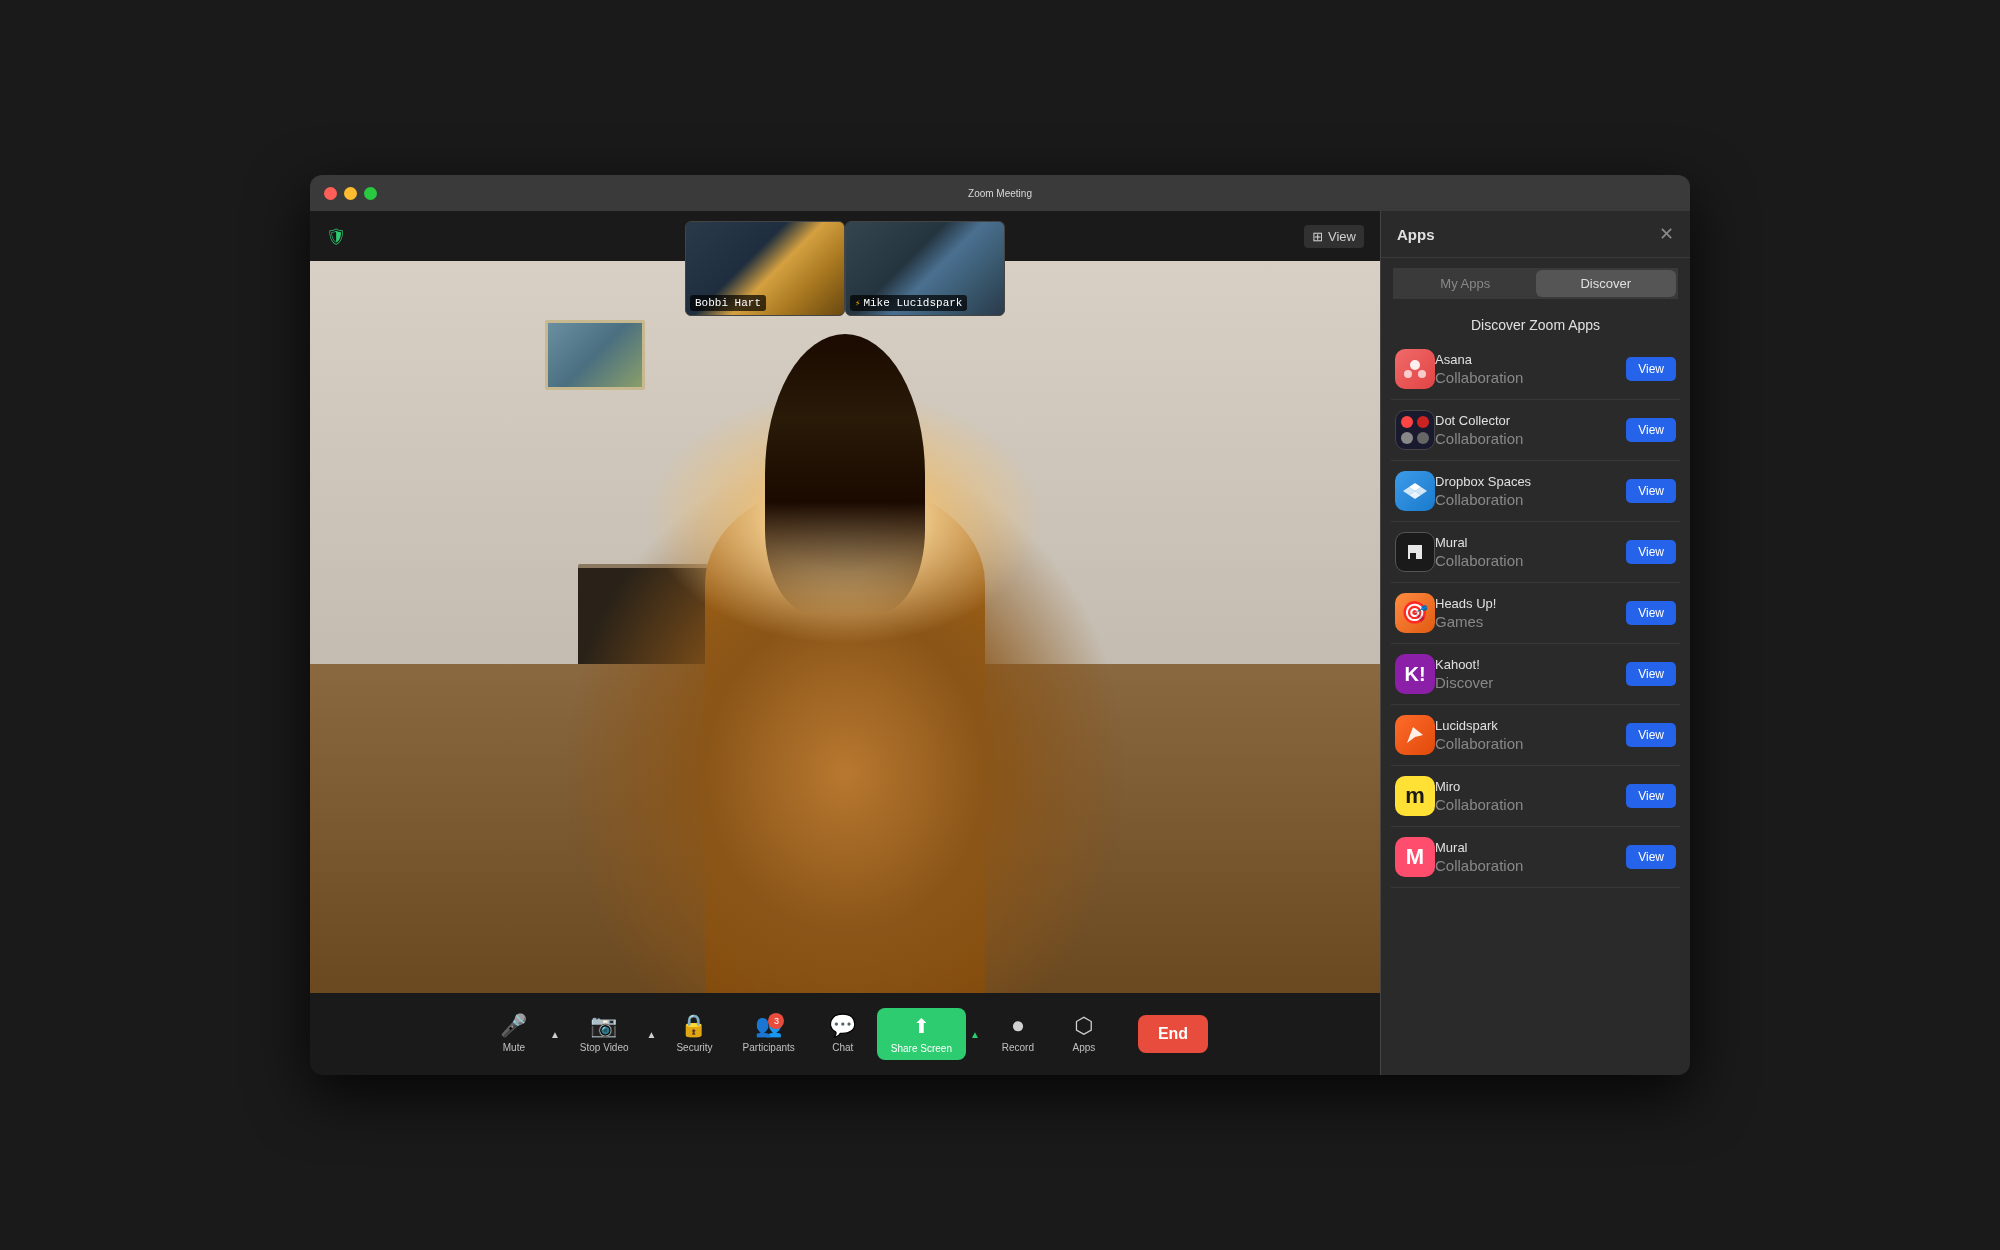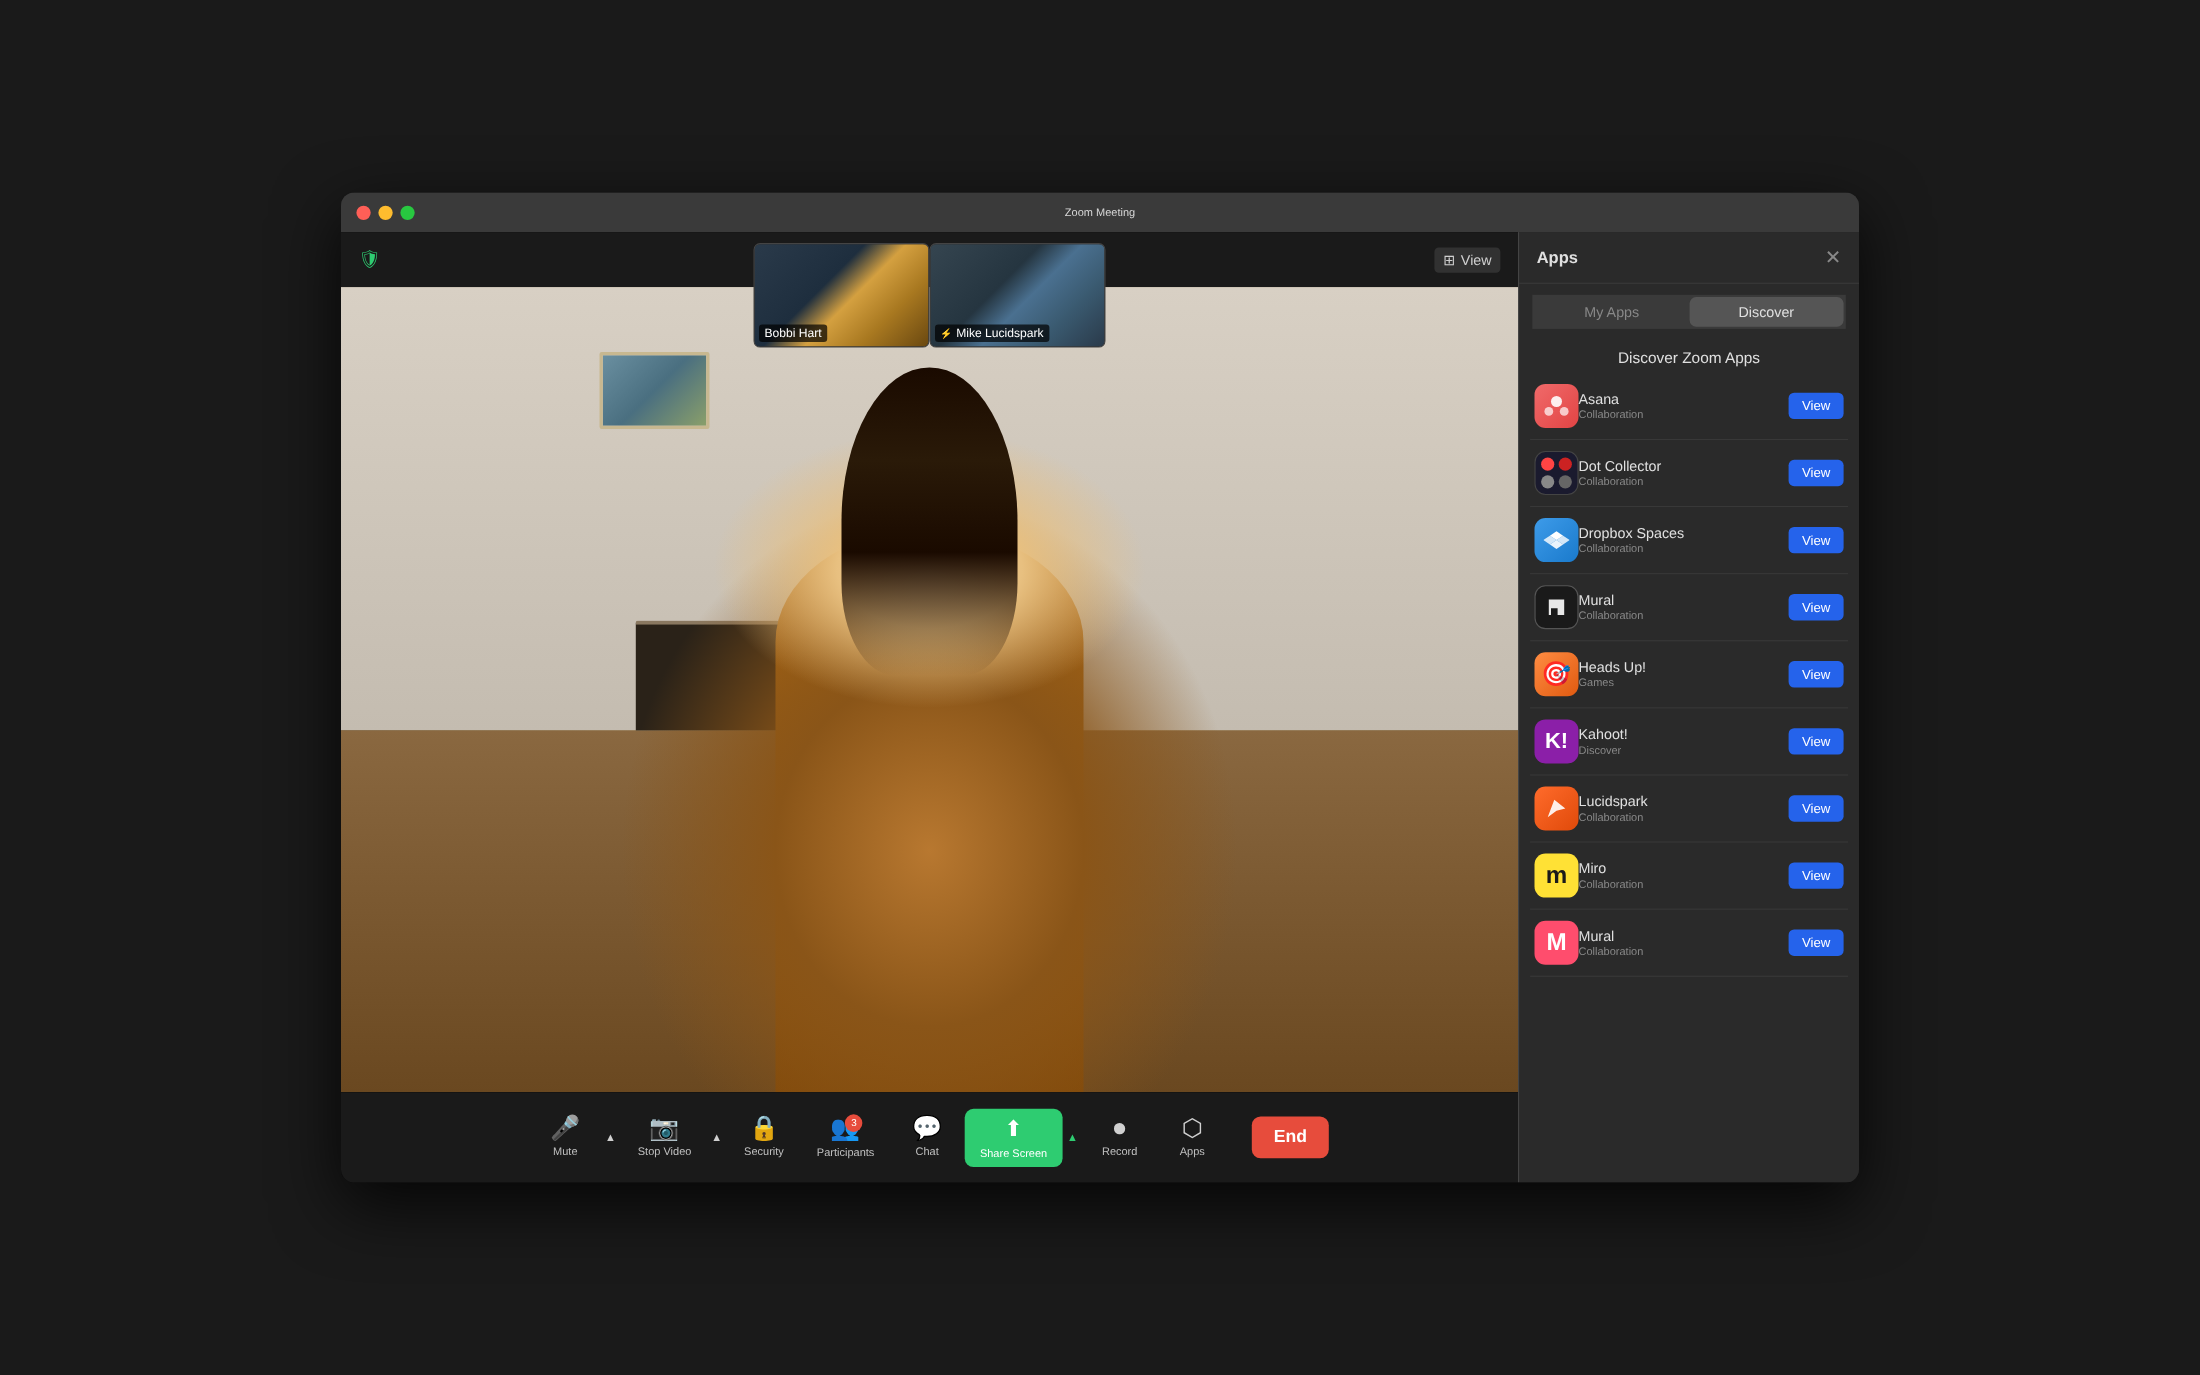--- a/index.html
+++ b/index.html
@@ -86,20 +86,21 @@
       font-size: 16px;
     }
     .participant-thumbnails {
       display: flex;
       gap: 0;
       position: absolute;
       top: 10px;
       left: 50%;
       transform: translateX(-50%);
       z-index: 10;
+      font-family: Liberation Mono, monospace;
     }
     .thumbnail {
       width: 160px;
       height: 95px;
       border-radius: 6px;
       overflow: hidden;
       position: relative;
       border: 1px solid #444;
       background: #2a2a2a;
     }
@@ -391,21 +392,21 @@
     .app-info {
       flex: 1;
     }
     .app-name {
       color: #e0e0e0;
       font-size: 13px;
       font-weight: 500;
     }
     .app-category {
       color: #888;
-      font-size: 10px;
+      font-size: 15px;
       margin-top: 2px;
     }
     .view-app-btn {
       background: #2563eb;
       color: #fff;
       border: none;
       border-radius: 5px;
       padding: 5px 12px;
       font-size: 12px;
       font-weight: 500;

